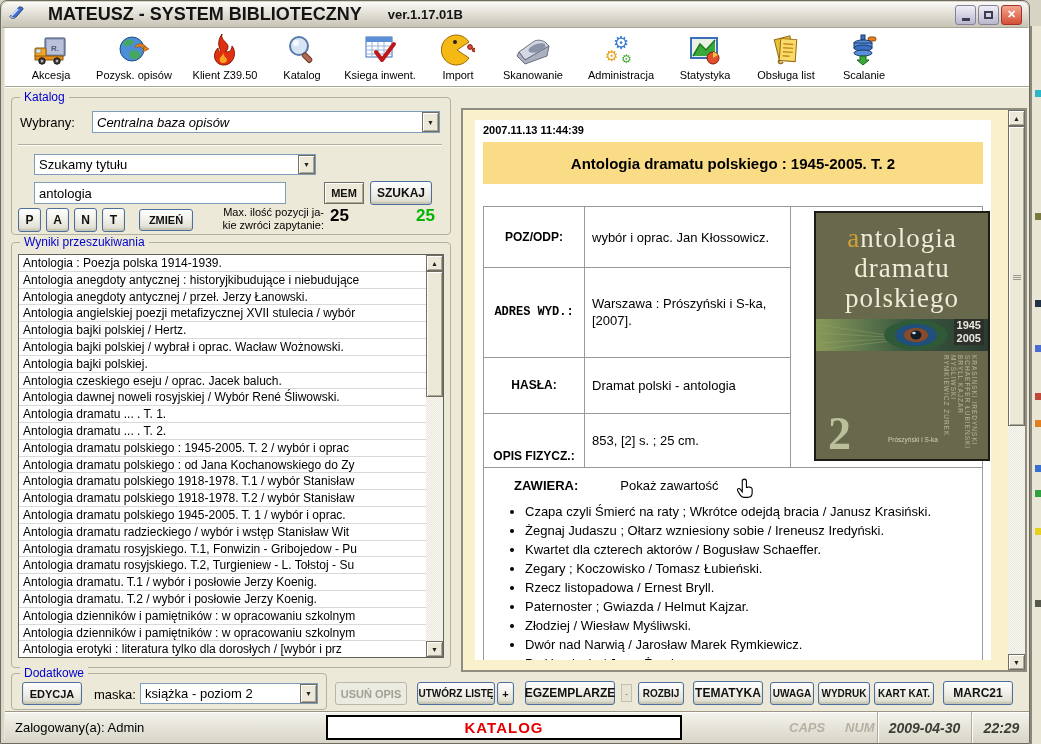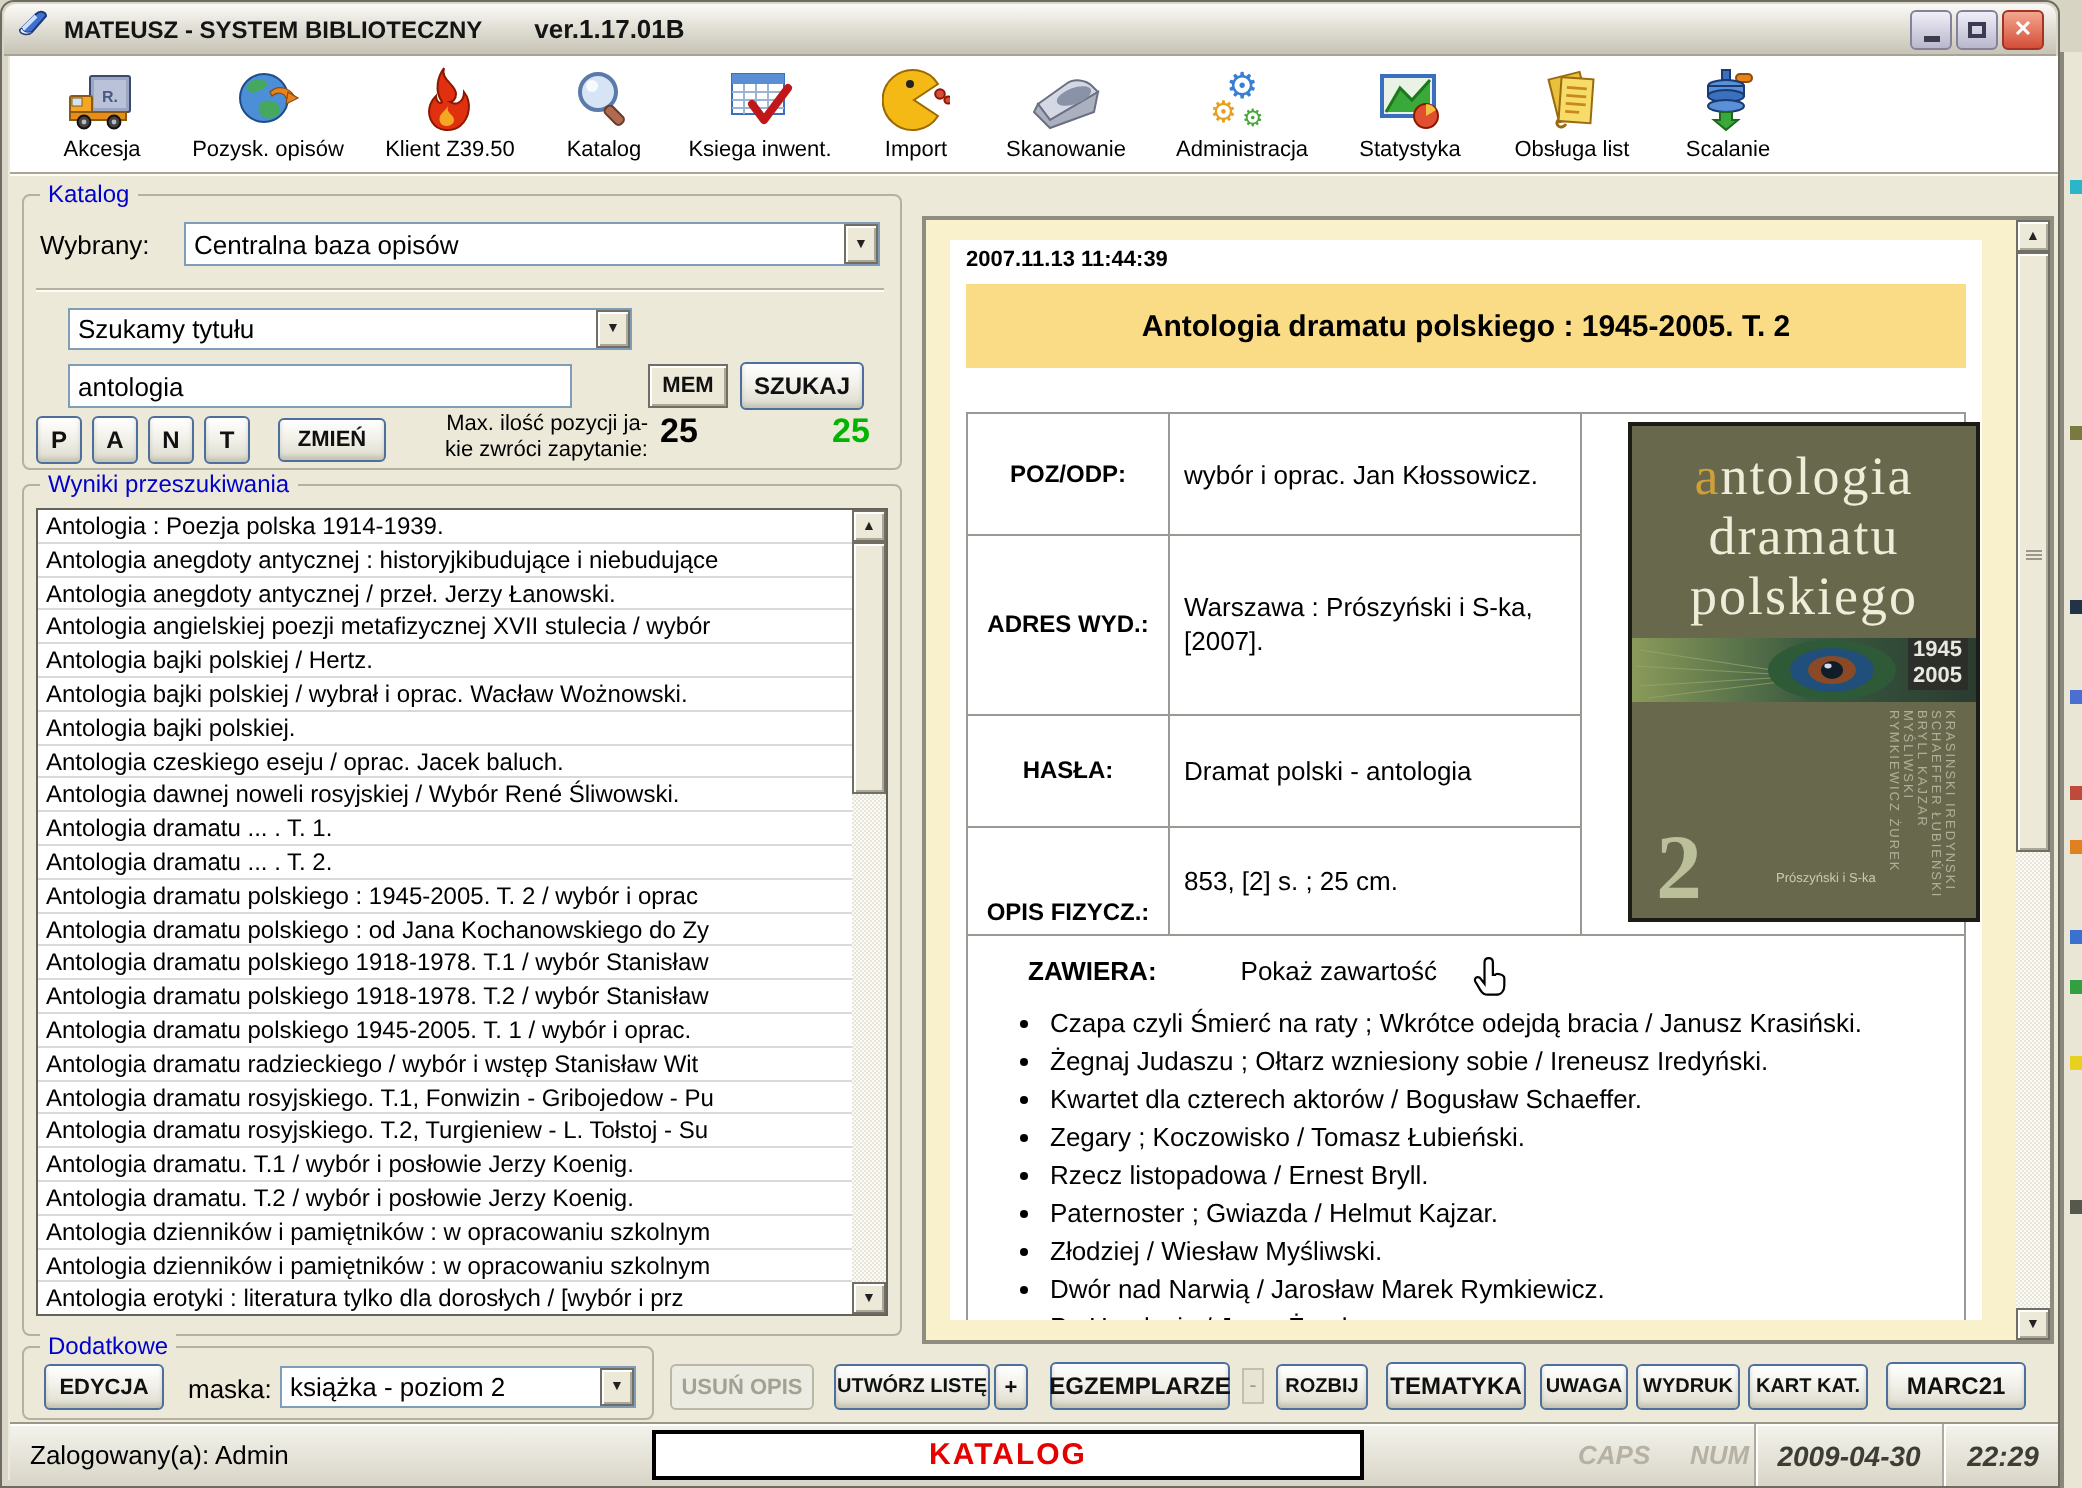--- a/index.html
+++ b/index.html
@@ -8,21 +8,21 @@
   #stage { position:relative; width:1041px; height:744px; }
 
   
   #win { position:absolute; left:0; top:0; width:1030px; height:744px;
          background:#ece9d8; border:1px solid #6e6c60; border-radius:7px 7px 0 0;
          box-shadow: inset 0 0 0 3px #d9d6c9; }
   .titlebar { position:absolute; left:1px; top:1px; right:1px; height:26px;
          border-radius:6px 6px 0 0; padding:0 6px; display:flex; align-items:center;
          background:linear-gradient(180deg,#fbfaf7 0%,#e3e0d7 45%,#c9c5b8 95%);
          border-bottom:1px solid #a7a495; }
-  .titlebar .title { font-size:12px; font-weight:bold; color:#141414; margin-left:6px; }
+  .titlebar .title { font-size:18px; font-weight:bold; color:#141414; margin-left:22px; }
   .titlebar .ver { font-size:13px; font-weight:bold; color:#141414; margin-left:26px; }
   .winbtns { margin-left:auto; display:flex; gap:2px; }
   .wb { width:21px; height:20px; border-radius:3px; display:flex; align-items:center; justify-content:center;
         border:1px solid #84829a; background:linear-gradient(180deg,#f0eff8,#b9b7cc); font-size:11px; color:#333;}
   .wb.close { border-color:#a33323; background:linear-gradient(180deg,#f3a68f,#d44e38); color:#fff; font-weight:bold; }
   .glyph-min { width:8px; height:3px; background:#3b3b52; margin-top:9px; display:block;}
   .glyph-max { width:9px; height:8px; border:2px solid #3b3b52; display:block;}
 
   
   .toolbar { position:absolute; left:4px; top:27px; width:1024px; height:59px; background:#ffffff;
@@ -307,21 +307,21 @@
       </span>
       <span class="tblabel">Scalanie</span>
     </div>
   </div>
 
   <div class="content">
 
     <div class="gb" style="left:6px; top:9px; width:440px; height:138px;">
       <span class="gb-title">Katalog</span>
       <span style="position:absolute; left:8px; top:17px; font-size:13px;">Wybrany:</span>
-      <div class="combo" style="left:80px; top:13px; width:348px; height:22px;">
+      <div class="combo" style="left:80px; top:13px; width:348px; height:22px;font-style:italic;">
         <span class="ctext">Centralna baza opisów</span>
         <span class="carrow">▼</span>
       </div>
       <div class="seph" style="left:6px; top:46px; width:424px;"></div>
       <div class="combo" style="left:22px; top:56px; width:282px; height:21px;">
         <span class="ctext">Szukamy tytułu</span>
         <span class="carrow">▼</span>
       </div>
       <input class="tinput" style="left: 22px; top: 84px; width: 252px; height: 22px;" value="antologia">
       <button class="cbtn" style="left:312px; top:84px; width:40px; height:22px;">MEM</button>
@@ -385,21 +385,21 @@
         <div class="rtable">
 
           <div class="rl" style="left:100px; top:0; height:260px; border-left-width:1px;"></div>
           <div class="rl" style="left:306px; top:0; height:260px; border-left-width:1px;"></div>
           <div class="rl" style="left:0; top:60px; width:306px; border-top-width:1px;"></div>
           <div class="rl" style="left:0; top:150px; width:306px; border-top-width:1px;"></div>
           <div class="rl" style="left:0; top:206px; width:306px; border-top-width:1px;"></div>
 
           <div class="fldlabel" style="top:0; height:60px;">POZ/ODP:</div>
           <div class="fldvalue" style="top:0; height:60px;">wybór i oprac. Jan Kłossowicz.</div>
-          <div class="fldlabel" style="top:60px; height:90px;">ADRES WYD.:</div>
+          <div class="fldlabel" style="top:60px; height:90px;font-family:Liberation Mono, monospace;">ADRES WYD.:</div>
           <div class="fldvalue" style="top:60px; height:90px;">Warszawa : Prószyński i S-ka, [2007].</div>
           <div class="fldlabel" style="top:150px; height:56px;">HASŁA:</div>
           <div class="fldvalue" style="top:150px; height:56px;">Dramat polski - antologia</div>
           <div class="fldlabel" style="top:206px; height:54px;margin-top:16px;">OPIS FIZYCZ.:</div>
           <div class="fldvalue" style="top:206px; height:54px;">853, [2] s. ; 25 cm.</div>
 
           <div class="cover">
             <div class="cvline" style="top:12px;"><span class="alt">a</span><span>ntologia</span></div>
             <div class="cvline" style="top:42px;">dramatu</div>
             <div class="cvline" style="top:72px;">polskiego</div>

